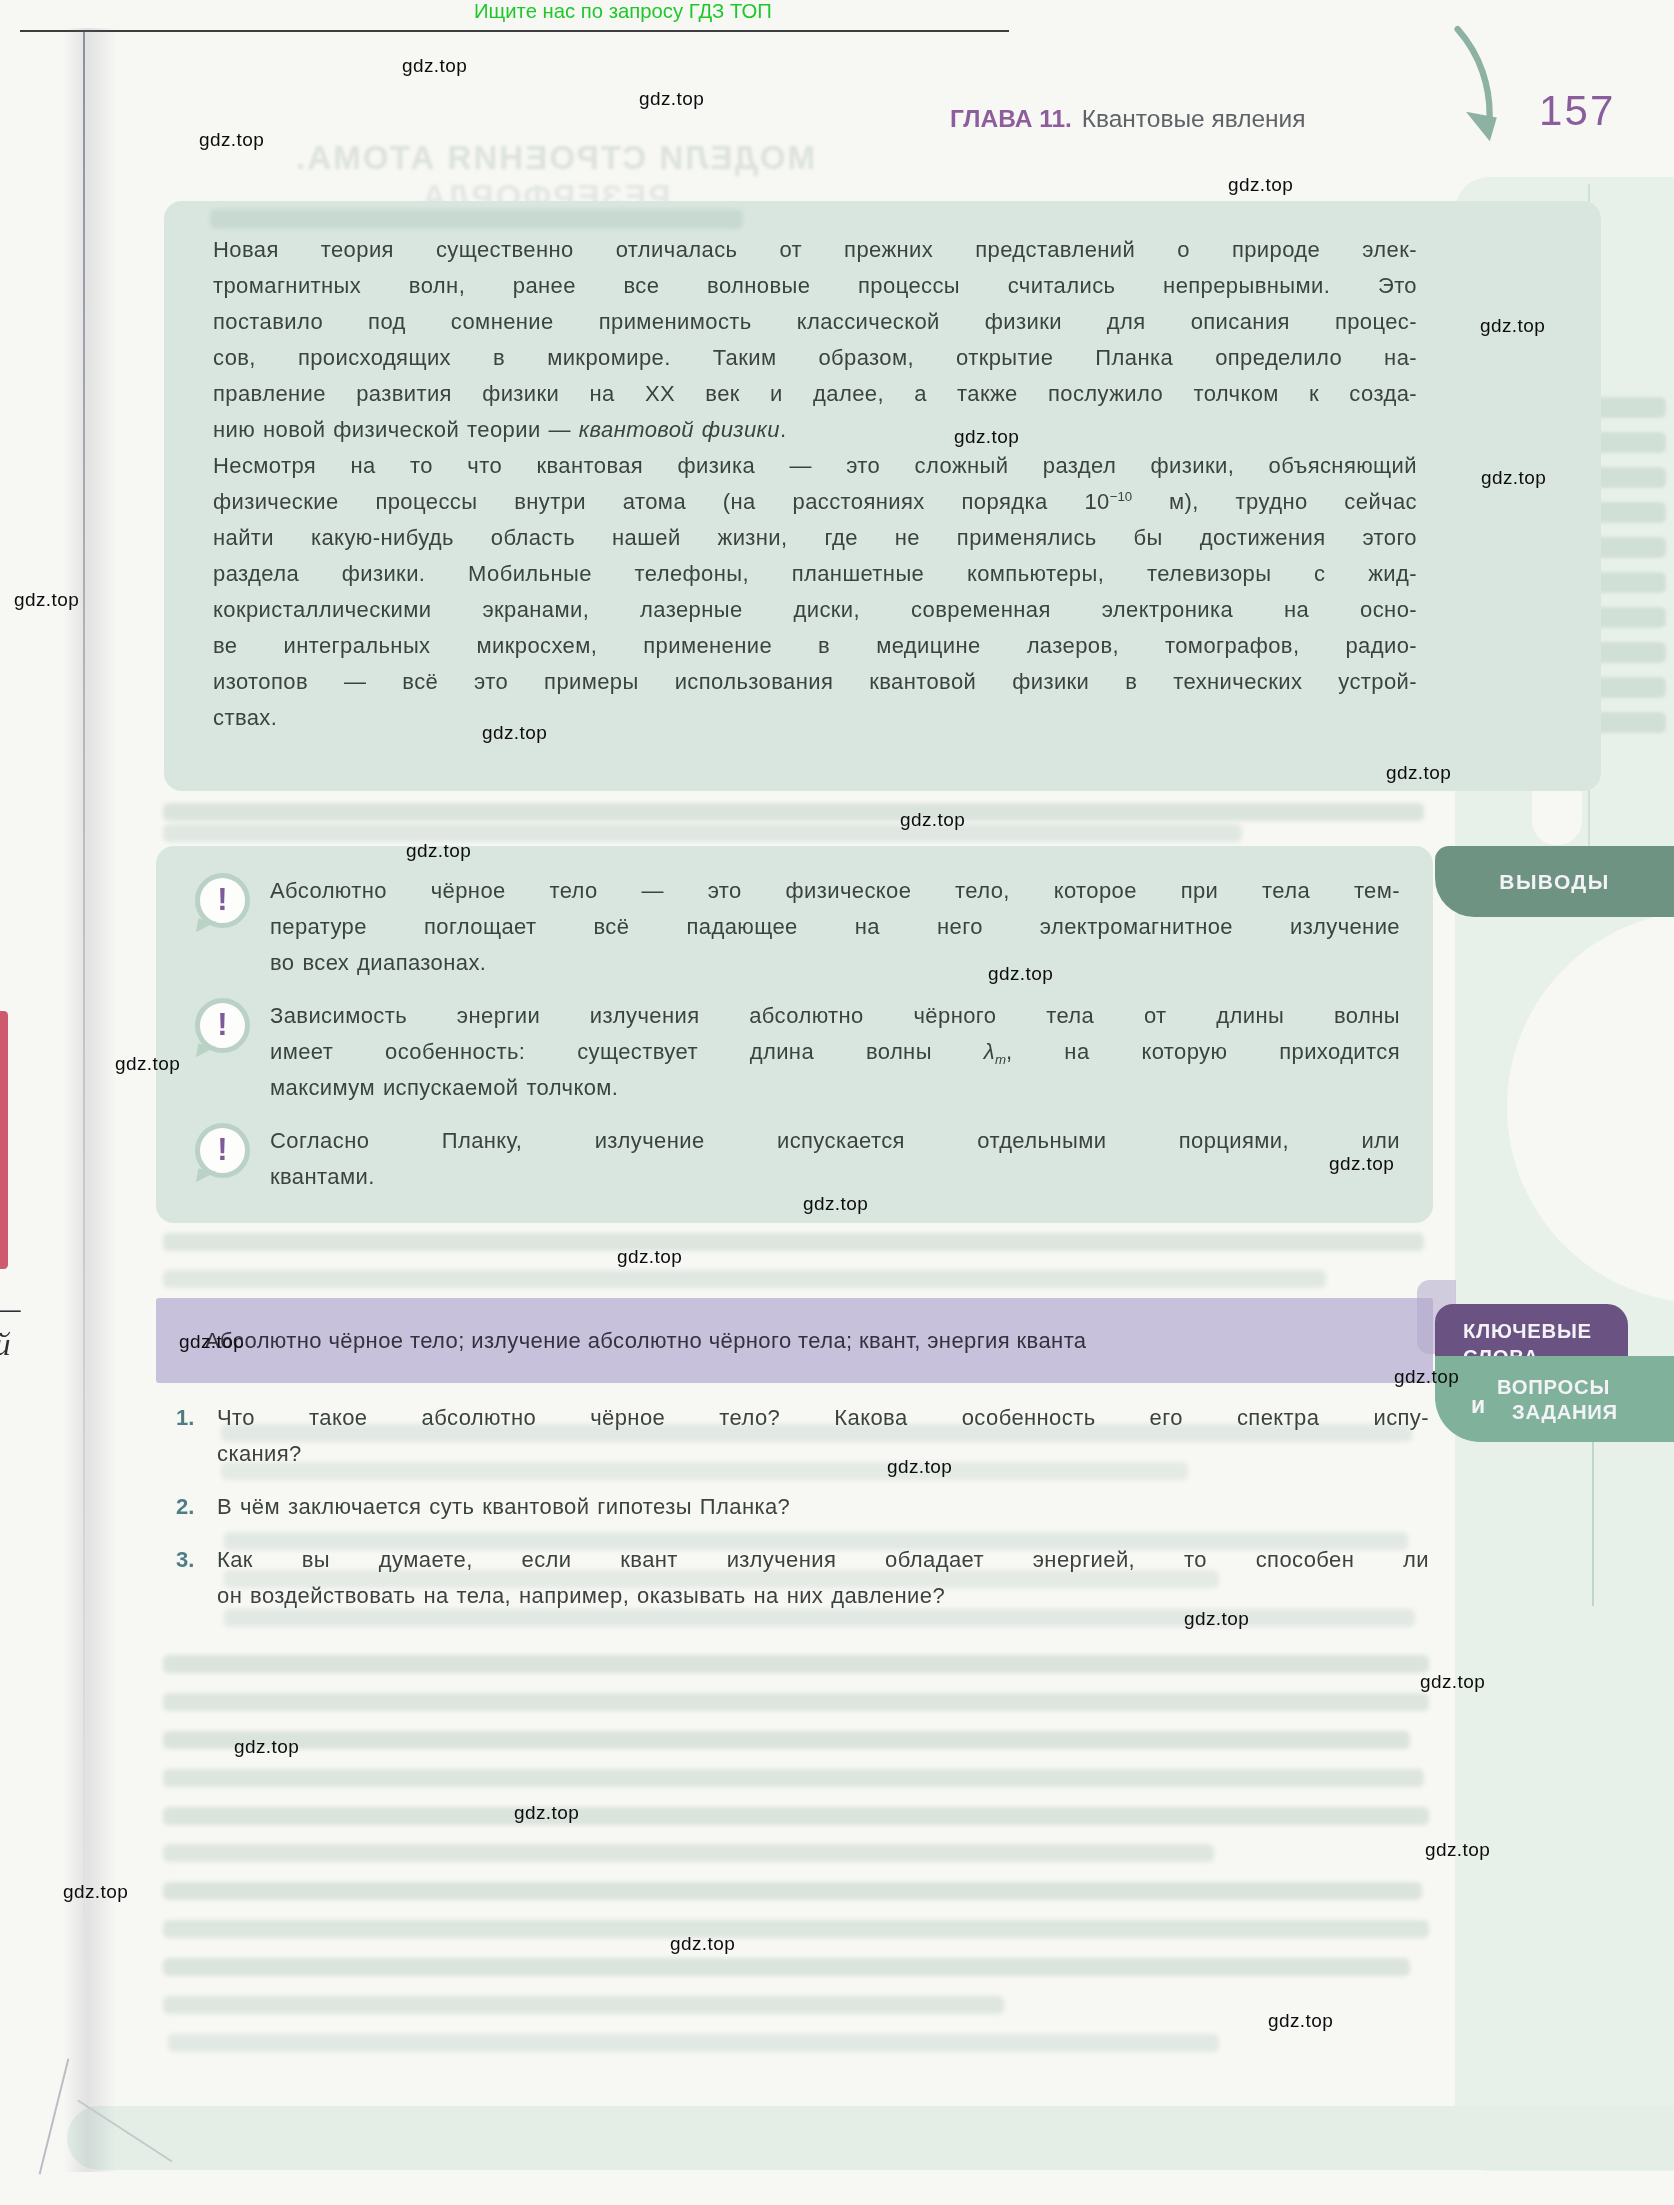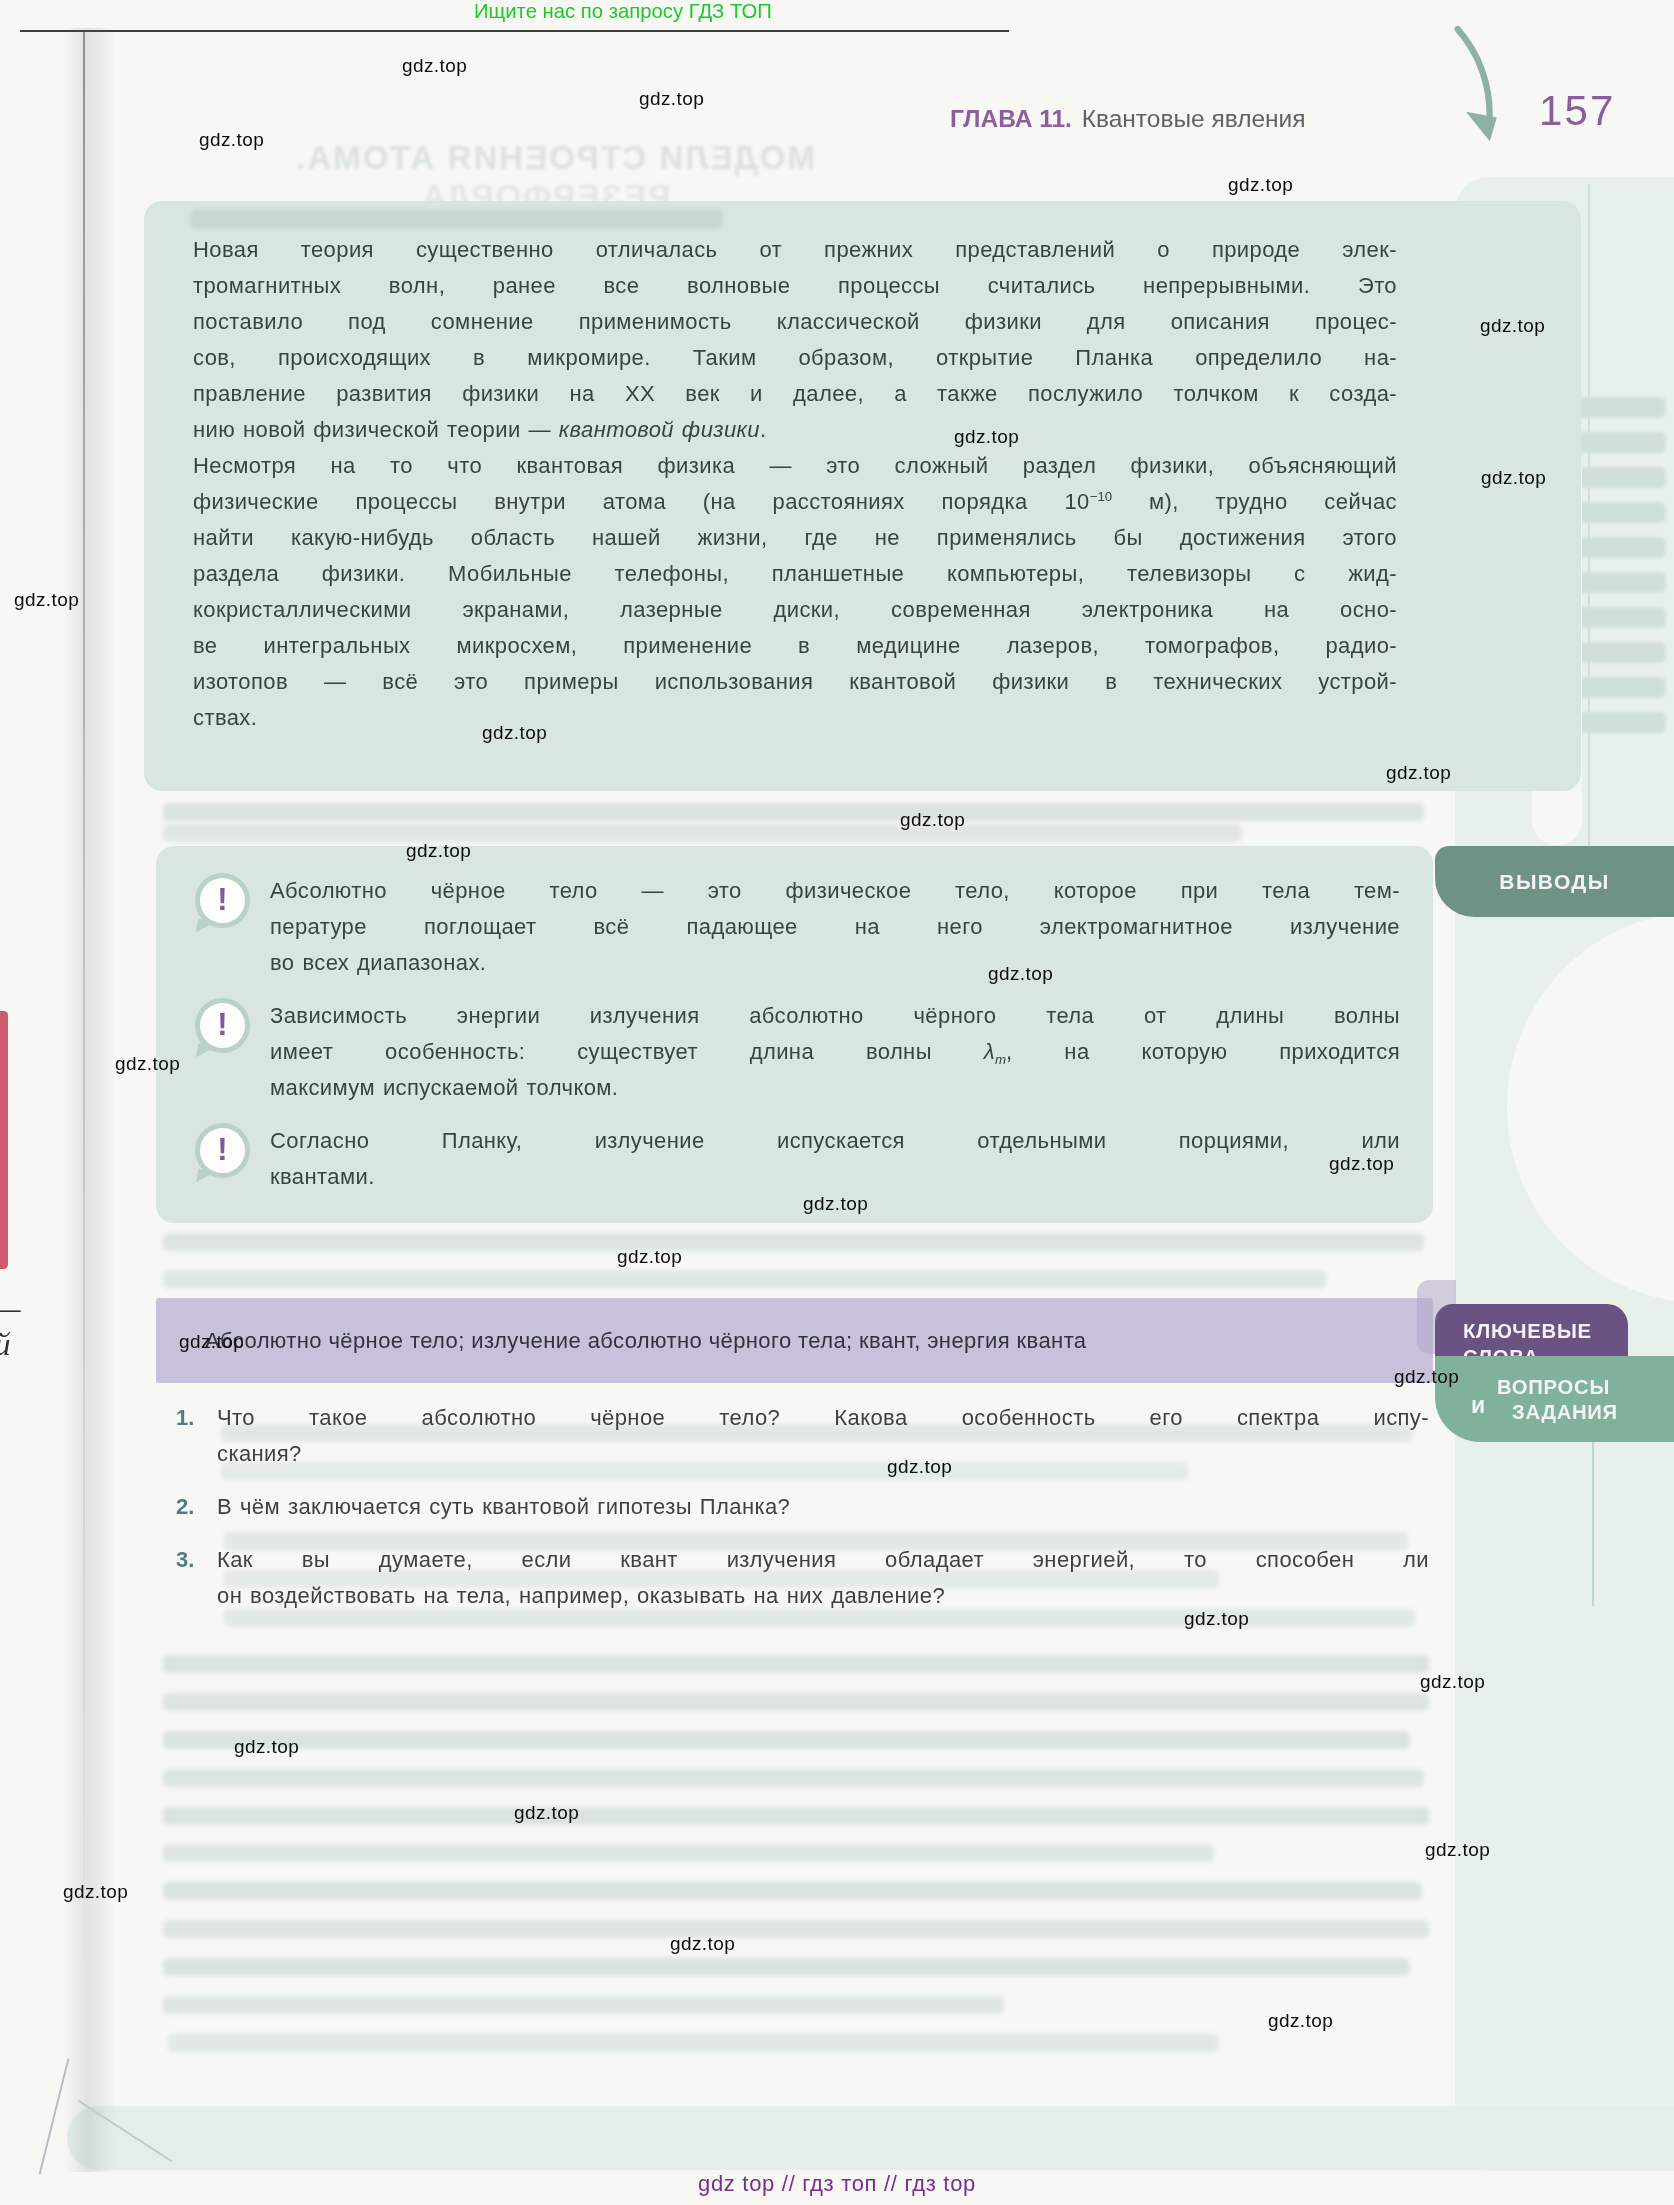--- a/index.html
+++ b/index.html
@@ -42,21 +42,21 @@
   
   .top-link{position:absolute;left:474px;top:0;font-size:20.3px;color:#1ec82b;text-align:right;}
   .chapter{position:absolute;left:950px;top:105px;font-size:24.5px;white-space:nowrap;}
   .chlabel{font-weight:bold;color:#8e5d9d;}
   .chtitle{color:#5f6367;margin-left:9.8px;}
   .pagenum{position:absolute;left:1539px;top:87px;font-size:42px;color:#8a5e9c;letter-spacing:2.1px;}
   .arrow-svg{position:absolute;left:1445px;top:25px;}
 
   
   .gblock{position:absolute;background:#d9e6df;border-radius:18px;}
-  .block1{left:144px;top:201px;width:1437px;height:590px;text-decoration:underline;}
+  .block1{left:164px;top:201px;width:1437px;height:590px;text-decoration:underline;}
   .block2{left:156px;top:846px;width:1277px;height:377px;}
   .btext{position:absolute;left:49px;top:31px;width:1204px;font-size:22px;}
   .tline{height:36px;line-height:36px;letter-spacing:0.4px;word-spacing:1.4px;text-align:left;}
   .tline.just{text-align:justify;text-align-last:justify;}
   .tline sup{font-size:13.3px;line-height:0;letter-spacing:0;}
   .tline sub{font-size:13.3px;line-height:0;letter-spacing:0;}
   .tline sub.ital{font-style:italic;}
   .block1 .ghostline{position:absolute;left:46px;top:8.4px;width:533px;height:19.6px;
                      background:#9cb8aa;opacity:.28;filter:blur(2.1px);border-radius:5.6px;}
 
@@ -283,15 +283,14 @@
       <span class="wm" style="left: 1184px; top: 1608px;">gdz.top</span>
       <span class="wm" style="left: 1420px; top: 1671px;">gdz.top</span>
       <span class="wm" style="left: 234px; top: 1736px;">gdz.top</span>
       <span class="wm" style="left: 514px; top: 1802px;">gdz.top</span>
       <span class="wm" style="left: 1425px; top: 1839px;">gdz.top</span>
       <span class="wm" style="left: 63px; top: 1881px;">gdz.top</span>
       <span class="wm" style="left: 670px; top: 1933px;">gdz.top</span>
       <span class="wm" style="left: 1268px; top: 2010px;">gdz.top</span>
     </div>
 
-  <div class="footer">gdz top  //  гдз топ  //  гдз top</div>
 </div>
 
 
 </body></html>

